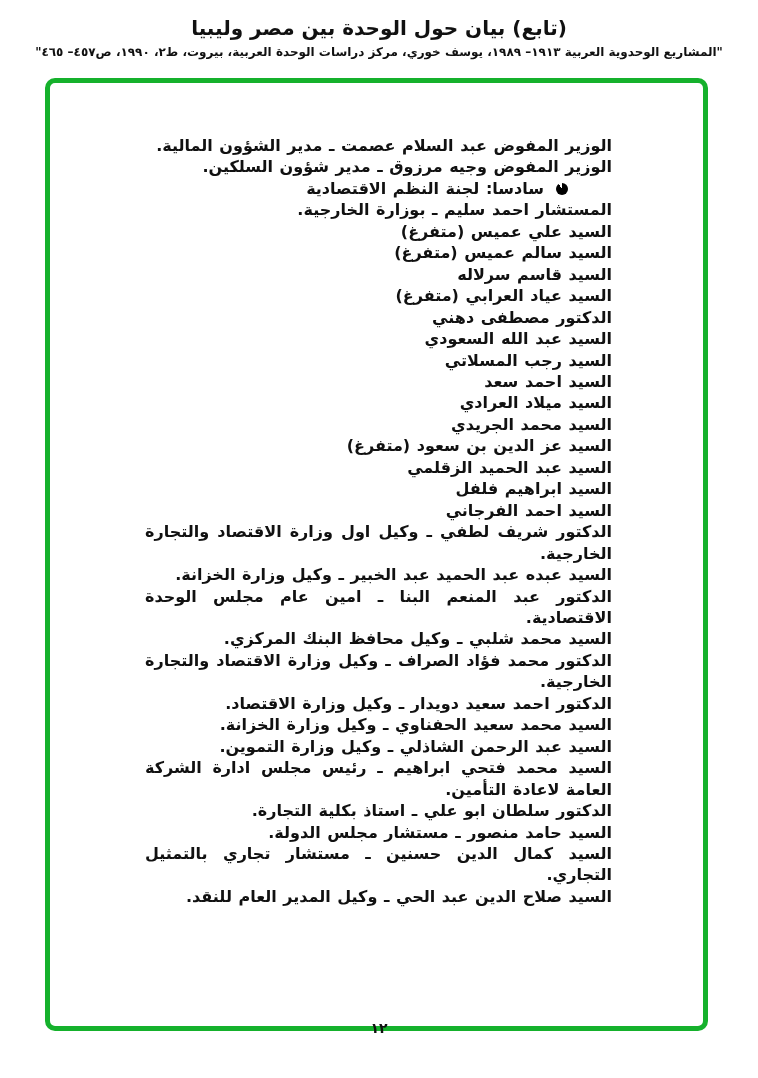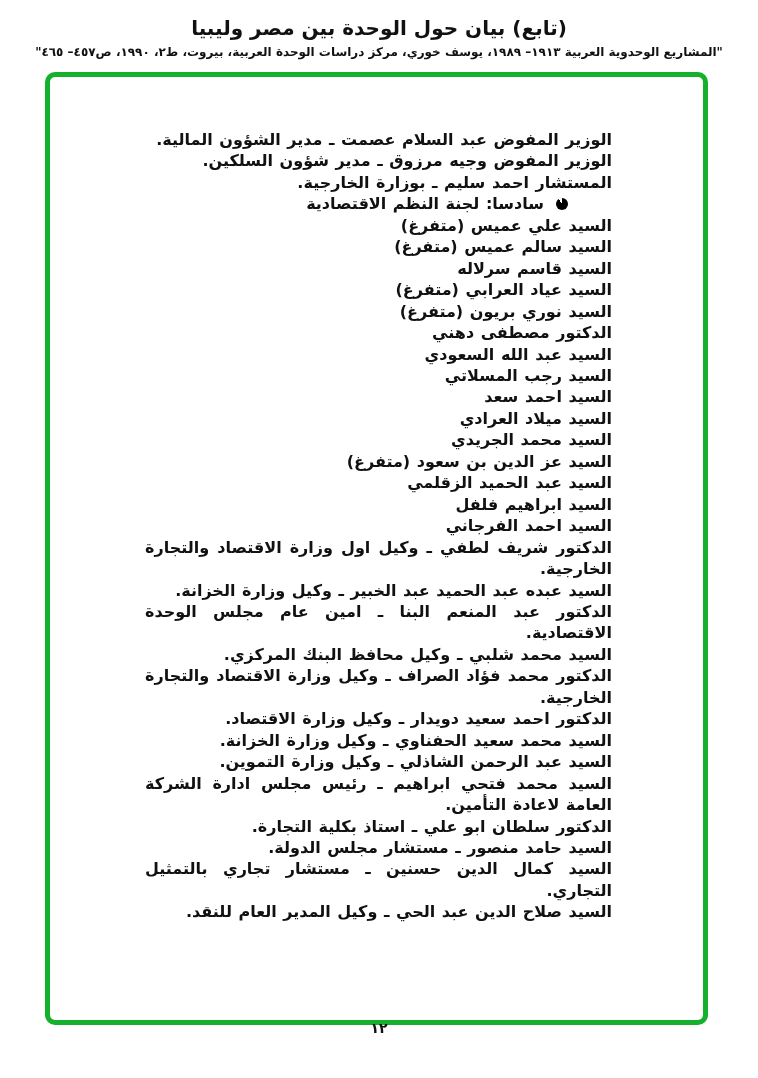--- a/index.html
+++ b/index.html
@@ -17,21 +17,21 @@
     font-size: 20px; font-weight: bold;
   }
   .citation {
     position: absolute; top: 45px; left: 0; width: 758px;
     direction: rtl; text-align: center;
     font-size: 12px; font-weight: bold;
     white-space: nowrap;
   }
 
   .frame {
-    position: absolute; left: 45px; top: 72px;
+    position: absolute; left: 45px; top: 78px;
     width: 663px; height: 953px;
     border: 5px solid #f9a8d4;
     border-radius: 10px;
     box-sizing: border-box;
   }
   .doc-body {
     direction: rtl;
     padding: 52px 91px 0 95px;
   }
   .line {
@@ -64,27 +64,26 @@
 
 <div class="page">
   <div class="title">(تابع) بيان حول الوحدة بين مصر وليبيا</div>
 
   <div class="citation">"المشاريع الوحدوية العربية ١٩١٣– ١٩٨٩، يوسف خوري، مركز دراسات الوحدة العربية، بيروت، ط٢، ١٩٩٠، ص٤٥٧– ٤٦٥"</div>
 
   <div class="frame" style="border-color: rgb(21, 177, 44);">
     <div class="doc-body">
         <p class="line entry">الوزير المفوض عبد السلام عصمت ـ مدير الشؤون المالية.</p>
         <p class="line entry">الوزير المفوض وجيه مرزوق ـ مدير شؤون السلكين.</p>
+        <p class="line heading"><span class="bullet"></span><span>سادسا: لجنة النظم الاقتصادية</span></p>
         <p class="line entry">المستشار احمد سليم ـ بوزارة الخارجية.</p>
-        <p class="line heading"><span class="bullet"></span><span>سادسا: لجنة النظم الاقتصادية</span></p>
         <p class="line entry">السيد علي عميس (متفرغ)</p>
         <p class="line entry">السيد سالم عميس (متفرغ)</p>
         <p class="line entry">السيد قاسم سرلاله</p>
         <p class="line entry">السيد عياد العرابي (متفرغ)</p>
-        <p class="line entry">السيد نوري بريون (متفرغ)</p>
         <p class="line entry">الدكتور مصطفى دهني</p>
         <p class="line entry">السيد عبد الله السعودي</p>
         <p class="line entry">السيد رجب المسلاتي</p>
         <p class="line entry">السيد احمد سعد</p>
         <p class="line entry">السيد ميلاد العرادي</p>
         <p class="line entry">السيد محمد الجريدي</p>
         <p class="line entry">السيد عز الدين بن سعود (متفرغ)</p>
         <p class="line entry">السيد عبد الحميد الزقلمي</p>
         <p class="line entry">السيد ابراهيم فلفل</p>
         <p class="line entry">السيد احمد الفرجاني</p>

